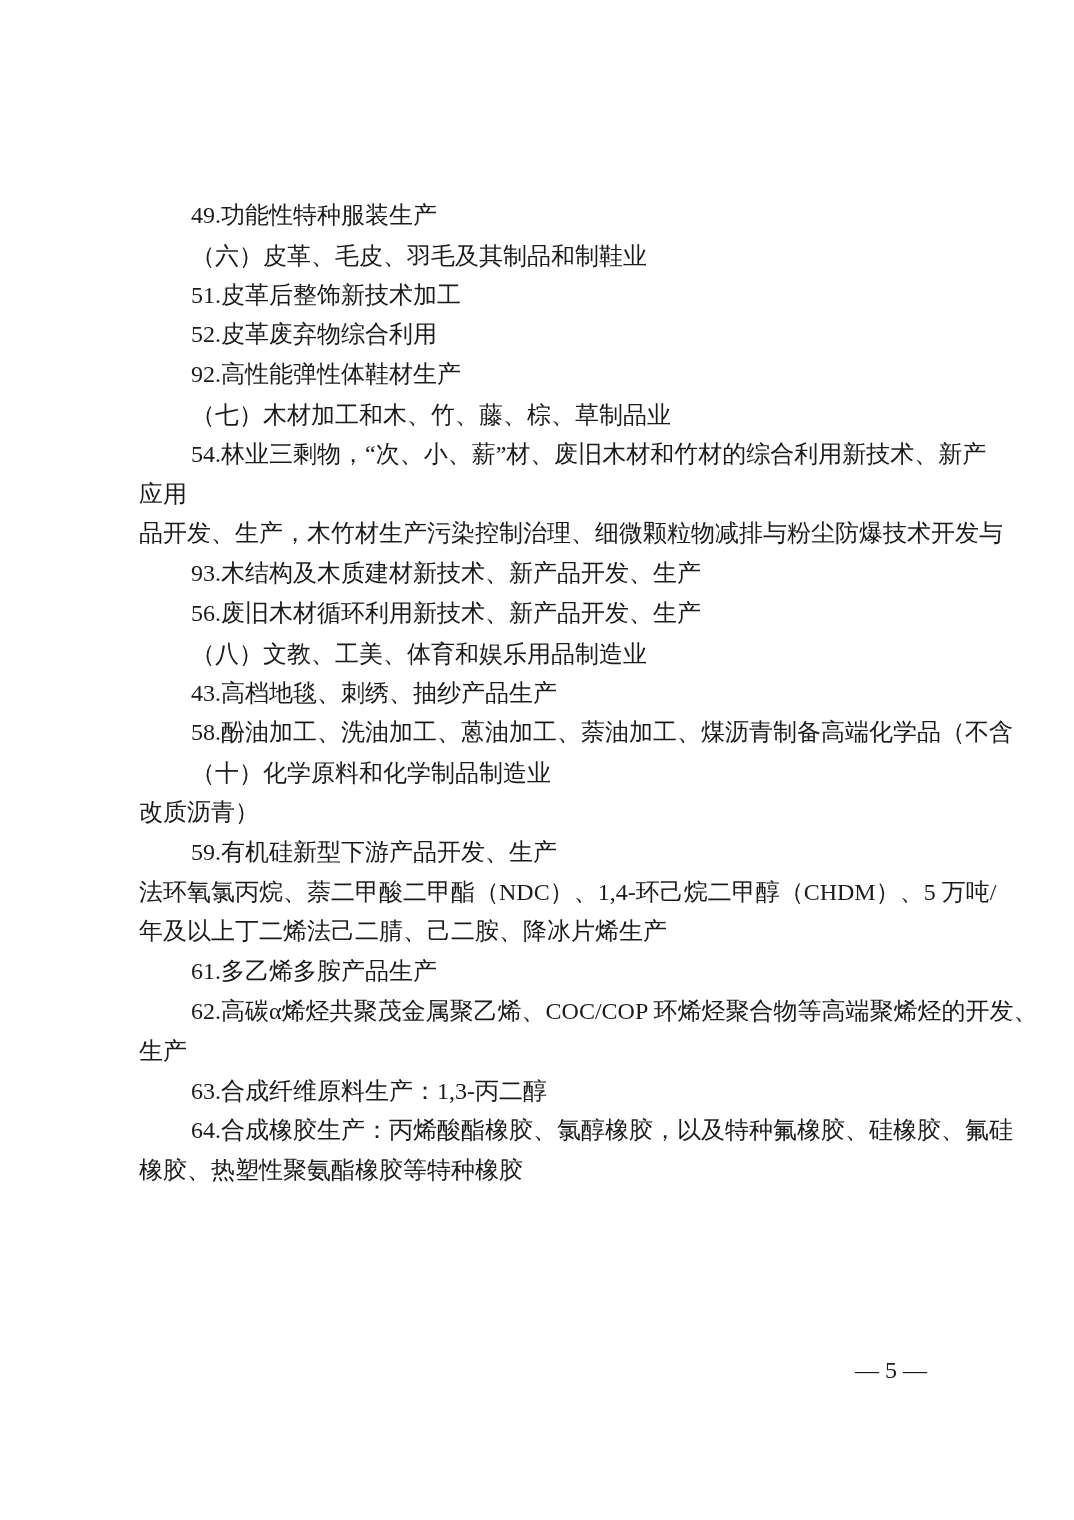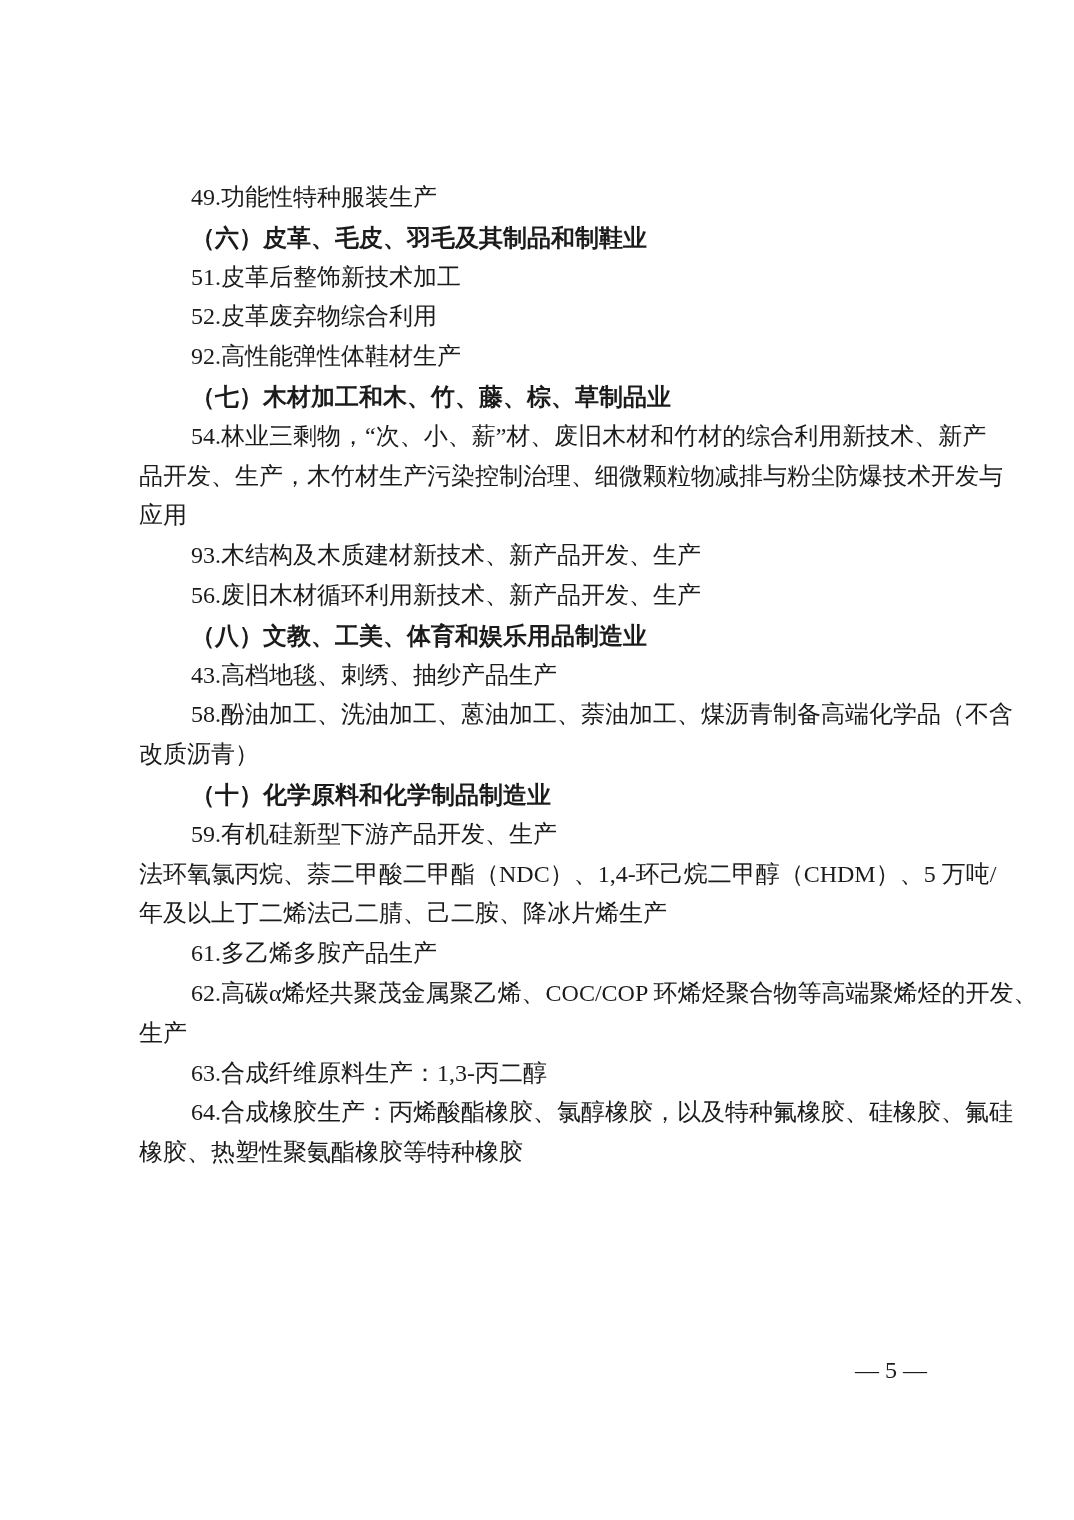--- a/index.html
+++ b/index.html
@@ -12,35 +12,35 @@
     width: 1074px;
     height: 1520px;
     background: #ffffff;
     overflow: hidden;
     font-family: "Liberation Serif", serif;
     color: #1b1b1b;
   }
   .content {
     position: absolute;
     left: 139px;
-    top: 178px;
+    top: 196px;
     width: 792px;
   }
   .line {
     font-size: 24px;
     line-height: 39.8px;
     height: 39.8px;
     white-space: nowrap;
     text-align: left;
   }
   .line.indent {
     text-indent: 52px;
   }
   .line.heading {
-    font-weight: 700;
+    font-weight: 400;
     font-family: "Liberation Sans", sans-serif;
   }
   .pagenum {
     position: absolute;
     top: 1355px;
     right: 147px;
     font-size: 24px;
     line-height: 30px;
     color: #1b1b1b;
   }
@@ -50,29 +50,29 @@
 
 <div class="page">
   <div class="content">
       <div class="line indent">49.功能性特种服装生产</div>
       <div class="line heading indent">（六）皮革、毛皮、羽毛及其制品和制鞋业</div>
       <div class="line indent">51.皮革后整饰新技术加工</div>
       <div class="line indent">52.皮革废弃物综合利用</div>
       <div class="line indent">92.高性能弹性体鞋材生产</div>
       <div class="line heading indent">（七）木材加工和木、竹、藤、棕、草制品业</div>
       <div class="line indent">54.林业三剩物，“次、小、薪”材、废旧木材和竹材的综合利用新技术、新产</div>
+      <div class="line">应用</div>
       <div class="line">品开发、生产，木竹材生产污染控制治理、细微颗粒物减排与粉尘防爆技术开发与</div>
-      <div class="line">应用</div>
       <div class="line indent">93.木结构及木质建材新技术、新产品开发、生产</div>
       <div class="line indent">56.废旧木材循环利用新技术、新产品开发、生产</div>
       <div class="line heading indent">（八）文教、工美、体育和娱乐用品制造业</div>
       <div class="line indent">43.高档地毯、刺绣、抽纱产品生产</div>
       <div class="line indent">58.酚油加工、洗油加工、蒽油加工、萘油加工、煤沥青制备高端化学品（不含</div>
+      <div class="line heading indent">（十）化学原料和化学制品制造业</div>
       <div class="line">改质沥青）</div>
-      <div class="line heading indent">（十）化学原料和化学制品制造业</div>
       <div class="line indent">59.有机硅新型下游产品开发、生产</div>
       <div class="line">法环氧氯丙烷、萘二甲酸二甲酯（NDC）、1,4-环己烷二甲醇（CHDM）、5 万吨/</div>
       <div class="line">年及以上丁二烯法己二腈、己二胺、降冰片烯生产</div>
       <div class="line indent">61.多乙烯多胺产品生产</div>
       <div class="line indent">62.高碳α烯烃共聚茂金属聚乙烯、COC/COP 环烯烃聚合物等高端聚烯烃的开发、</div>
       <div class="line">生产</div>
       <div class="line indent">63.合成纤维原料生产：1,3-丙二醇</div>
       <div class="line indent">64.合成橡胶生产：丙烯酸酯橡胶、氯醇橡胶，以及特种氟橡胶、硅橡胶、氟硅</div>
       <div class="line">橡胶、热塑性聚氨酯橡胶等特种橡胶</div>
     </div>

